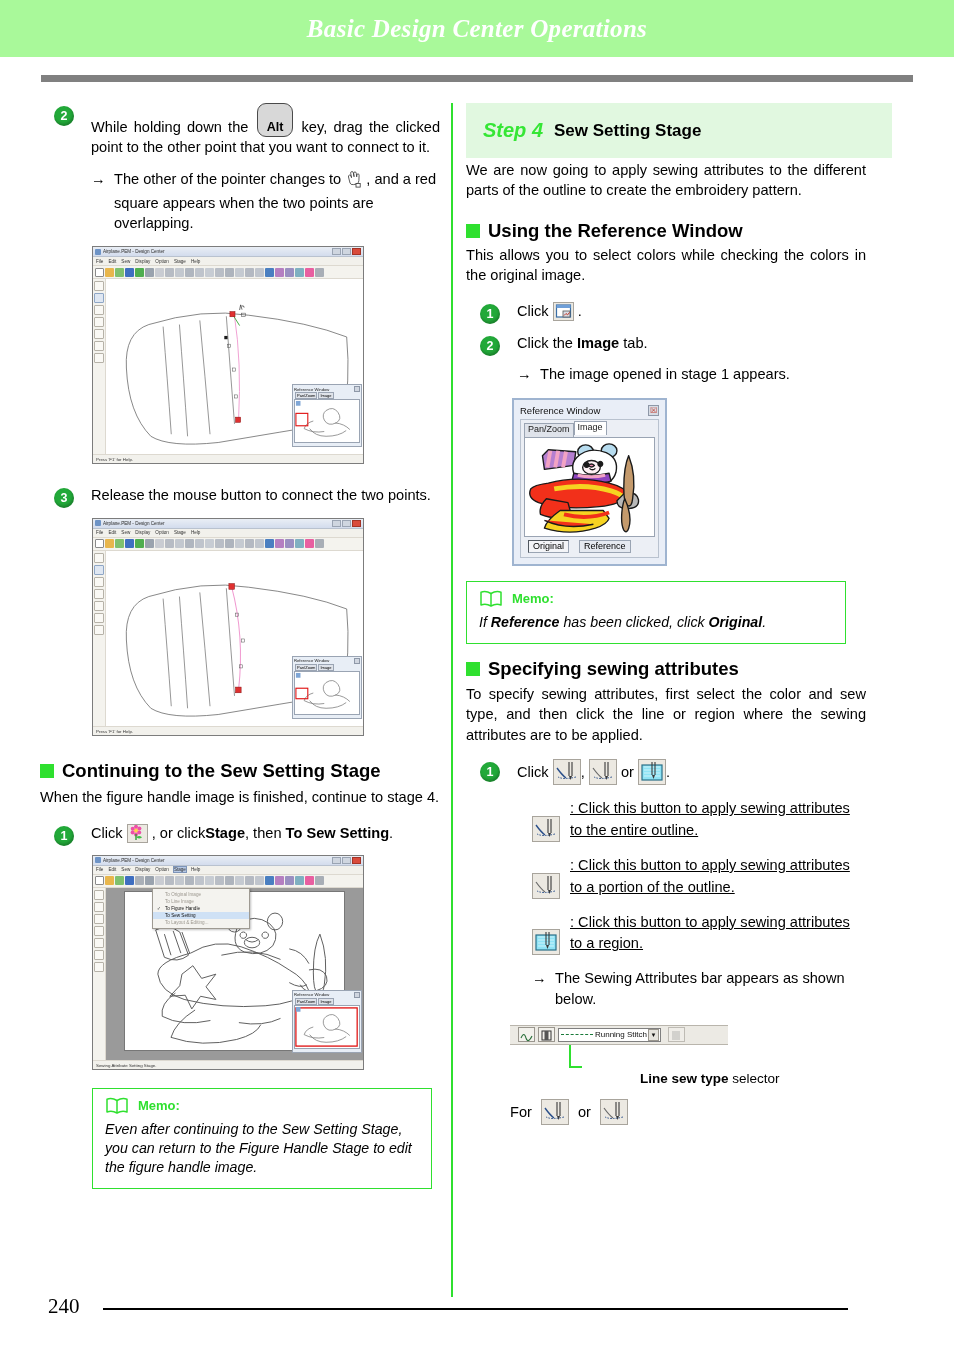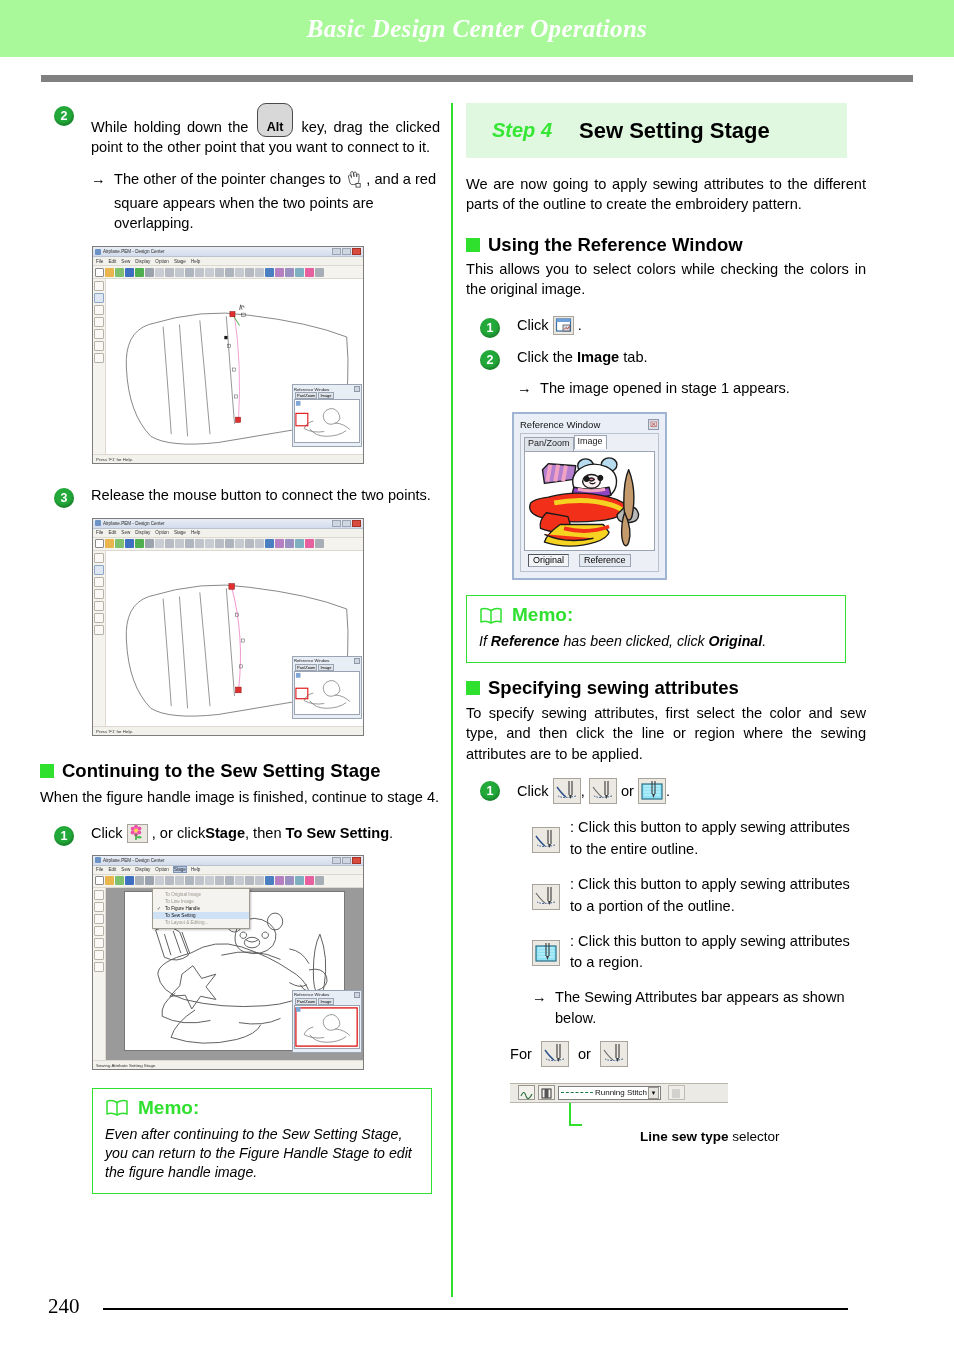--- a/index.html
+++ b/index.html
@@ -71,32 +71,32 @@
   .sect-h {
     display:flex; align-items:flex-start; gap:8px;
     font-size:18.5px; font-weight:bold; line-height:1.16;
     margin:0 0 4px 0;
   }
   .sq { width:14px; height:14px; background:#2fe02f; flex:none; margin-top:4px; }
   .body-p { font-size:14.6px; line-height:1.39; text-align:justify; }
 
   
   .step4 {
-    background:#e1f8e0; width:381px; height:55px;
-    display:flex; align-items:center; padding-left:26px; gap:27px;
+    background:#e1f8e0; width:426px; height:55px;
+    display:flex; align-items:center; padding-left:17px; gap:11px;
   }
   .step4-lbl {
     color:#35e635; font-style:italic; font-weight:bold; font-size:20px;
   }
-  .step4-ttl { font-weight:bold; font-size:22px; }
+  .step4-ttl { font-weight:bold; font-size:17px; }
 
   
   .memo { border:1.6px solid #2fe02f; padding:8px 12px 10px 12px; }
   .memo-hd { display:flex; align-items:center; gap:9px; margin-bottom:6px; }
-  .memo-ttl { color:#2fe02f; font-weight:bold; font-size:19px; }
+  .memo-ttl { color:#2fe02f; font-weight:bold; font-size:13px; }
   .memo-txt { font-style:italic; font-size:14.2px; line-height:1.36; }
   .book { width:24px; height:17px; flex:none; }
 
   
   .btn {
     display:inline-block; vertical-align:middle;
     background:#ece9e2; border:1px solid #a8a49c;
     position:relative;
   }
   .btn.sm { width:21px; height:19px; }
@@ -212,21 +212,21 @@
 
   
   .pgnum {
     position:absolute; left:48px; top:1294px;
     font-family:"Liberation Serif", serif; font-size:21px;
   }
   .footrule {
     position:absolute; left:103px; top:1308px; width:745px; height:2px; background:#000;
   }
 
-  .icon-desc-row { display:flex; align-items:center; gap:10px; margin-bottom:13px; }
+  .icon-desc-row { display:flex; align-items:flex-end; gap:10px; margin-bottom:13px;text-decoration:underline; }
   .icon-desc-row .txt { font-size:14.6px; line-height:1.5; }
 </style>
 </head>
 <body>
 
 <div class="hdr-band">
   <div class="hdr-title">Basic Design Center Operations</div>
 </div>
 <div class="gray-rule"></div>
 <div class="col-div"></div>
@@ -598,21 +598,21 @@
   </div>
 </div>
 
 <div class="col-right">
 
   <div class="step4">
     <span class="step4-lbl">Step 4</span>
     <span class="step4-ttl">Sew Setting Stage</span>
   </div>
 
-  <div class="body-p" style="margin-top:16px;">We are now going to apply sewing attributes to the different parts of the outline to create the embroidery pattern.</div>
+  <div class="body-p" style="margin-top:2px;">We are now going to apply sewing attributes to the different parts of the outline to create the embroidery pattern.</div>
 
   <div class="sect-h" style="margin-top:19px;">
     <span class="sq"></span>
     <span>Using the Reference Window</span>
   </div>
   <div class="body-p" style="margin-top:3px;">This allows you to select colors while checking the colors in the original image.</div>
 
   <div class="step" style="margin-top:15px;">
     <div class="bullet-num">1</div>
     <div class="step-body nj">
@@ -775,68 +775,68 @@
       </span>
       <span class="txt">: Click this button to apply sewing attributes to a region.</span>
     </div>
   </div>
 
   <div class="arrowp" style="margin-left:66px; margin-top:0;">
     <span class="arw">→</span>
     <span>The Sewing Attributes bar appears as shown below.</span>
   </div>
 
+  <div style="margin:16px 0 0 44px; position:relative;">
+    <div class="attrbar">
+      <span class="ab-btn">
+        <svg width="15" height="13" viewBox="0 0 15 13">
+            <path d="M2 9 q3-7 5 0 q2 6 6-2" stroke="#2a6f3a" stroke-width="1.1" fill="none"></path>
+          </svg>
+      </span>
+      <span class="ab-btn">
+        <svg width="15" height="13" viewBox="0 0 15 13">
+            <rect x="3" y="2" width="9" height="9" fill="none" stroke="#333" stroke-width="1"></rect>
+            <rect x="5.5" y="2" width="4" height="9" fill="#555"></rect>
+          </svg>
+      </span>
+      <span class="ab-combo">
+        <span class="dash"></span>
+        <span style="margin-right:13px;">Running Stitch</span>
+        <span class="ab-arrow">▼</span>
+      </span>
+      <span class="ab-btn" style="margin-left:4px;opacity:.55;">
+        <svg width="15" height="13" viewBox="0 0 15 13">
+            <path d="M4 2 l0 9 M6 2 l0 9 M8 2 l0 9 M10 2 l0 9" stroke="#8a8a8a" stroke-width="1" fill="none"></path>
+          </svg>
+      </span>
+    </div>
+    <svg width="120" height="34" viewBox="0 0 120 34" style="position:absolute; left:58px; top:20px;">
+      <path d="M2 0 L2 22 L14 22" stroke="#2fe02f" stroke-width="2" fill="none"></path>
+    </svg>
+    <div class="callout-lbl" style="margin:26px 0 0 130px;">
+      <b>Line sew type</b><span> selector</span>
+    </div>
+  </div>
+
   <div style="margin:13px 0 0 44px; display:flex; align-items:center; gap:9px; font-size:14.6px;">
     <span>For</span>
     <span class="btn md">
       <svg width="26" height="24" viewBox="0 0 26 24">
           <path d="M15 2 l0 14 M18 2 l0 14" stroke="#3a3a3a" stroke-width="1.1" fill="none"></path>
           <path d="M15 16 l1.5 4 1.5-4" fill="#3a3a3a"></path>
           <path d="M3 8 q5 7 9 10" stroke="#2a4f8a" stroke-width="1.4" fill="none"></path>
           <path d="M4 17 q6 3 18 0" stroke="#2a4f8a" stroke-width="1" fill="none" stroke-dasharray="1.5 1.3"></path>
         </svg>
     </span>
     <span>or</span>
     <span class="btn md">
       <svg width="26" height="24" viewBox="0 0 26 24">
           <path d="M15 2 l0 14 M18 2 l0 14" stroke="#3a3a3a" stroke-width="1.1" fill="none"></path>
           <path d="M15 16 l1.5 4 1.5-4" fill="#3a3a3a"></path>
           <path d="M3 8 q5 7 9 10" stroke="#6a6a6a" stroke-width="1.2" fill="none"></path>
           <path d="M4 17 q6 3 18 0" stroke="#2a4f8a" stroke-width="1" fill="none" stroke-dasharray="1.5 1.3"></path>
         </svg>
     </span>
   </div>
-
-  <div style="margin:16px 0 0 44px; position:relative;">
-    <div class="attrbar">
-      <span class="ab-btn">
-        <svg width="15" height="13" viewBox="0 0 15 13">
-            <path d="M2 9 q3-7 5 0 q2 6 6-2" stroke="#2a6f3a" stroke-width="1.1" fill="none"></path>
-          </svg>
-      </span>
-      <span class="ab-btn">
-        <svg width="15" height="13" viewBox="0 0 15 13">
-            <rect x="3" y="2" width="9" height="9" fill="none" stroke="#333" stroke-width="1"></rect>
-            <rect x="5.5" y="2" width="4" height="9" fill="#555"></rect>
-          </svg>
-      </span>
-      <span class="ab-combo">
-        <span class="dash"></span>
-        <span style="margin-right:13px;">Running Stitch</span>
-        <span class="ab-arrow">▼</span>
-      </span>
-      <span class="ab-btn" style="margin-left:4px;opacity:.55;">
-        <svg width="15" height="13" viewBox="0 0 15 13">
-            <path d="M4 2 l0 9 M6 2 l0 9 M8 2 l0 9 M10 2 l0 9" stroke="#8a8a8a" stroke-width="1" fill="none"></path>
-          </svg>
-      </span>
-    </div>
-    <svg width="120" height="34" viewBox="0 0 120 34" style="position:absolute; left:58px; top:20px;">
-      <path d="M2 0 L2 22 L14 22" stroke="#2fe02f" stroke-width="2" fill="none"></path>
-    </svg>
-    <div class="callout-lbl" style="margin:26px 0 0 130px;">
-      <b>Line sew type</b><span> selector</span>
-    </div>
-  </div>
 </div>
 
 <div class="pgnum">240</div>
 <div class="footrule"></div>
 
 </body></html>

